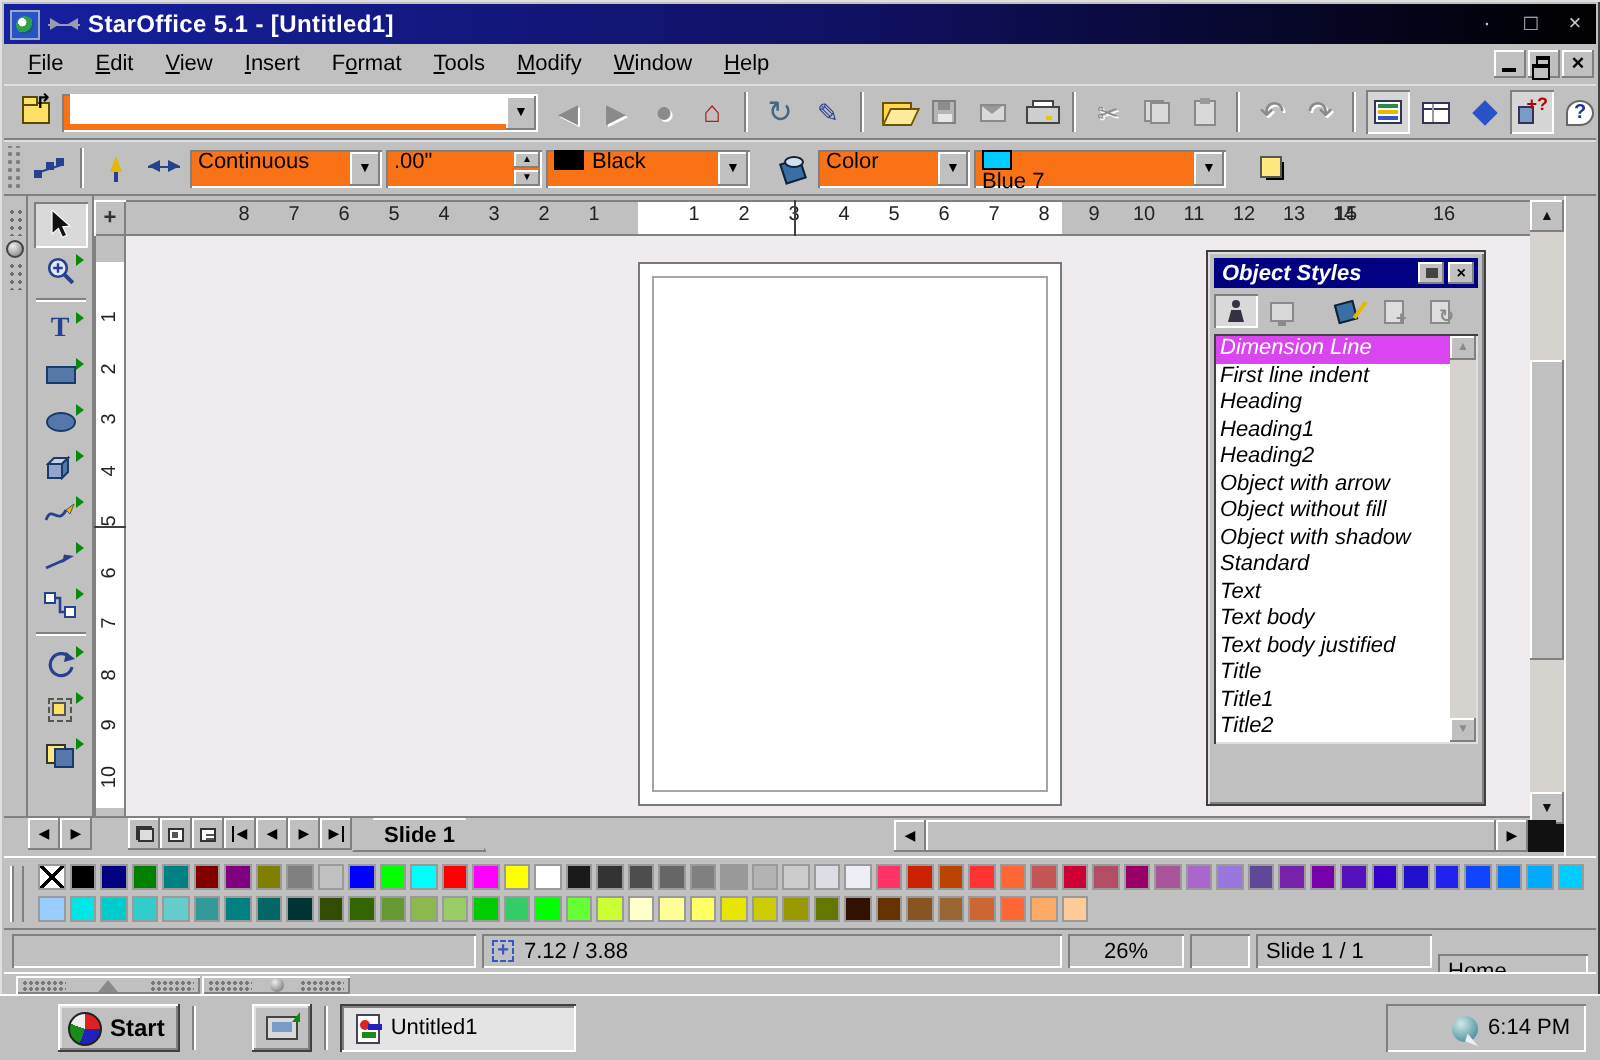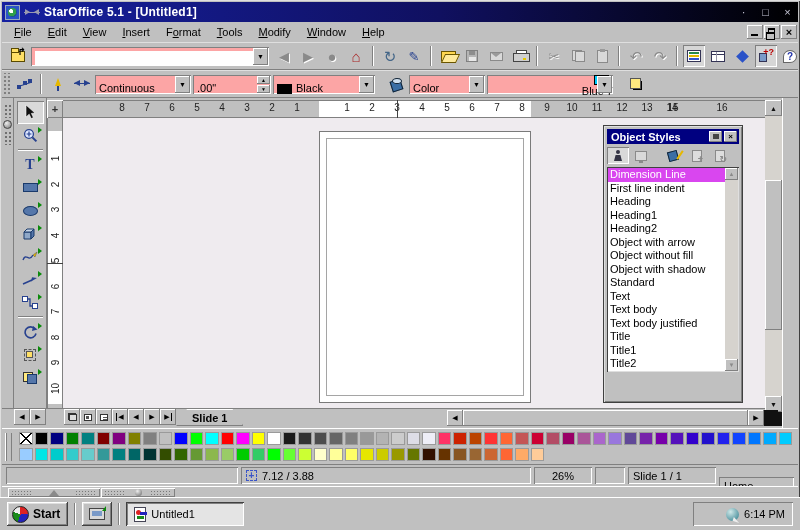--- a/index.html
+++ b/index.html
@@ -1,20 +1,20 @@
 <!DOCTYPE html>
 <html><head>
 <meta charset="utf-8">
 <style>
   html,body{margin:0;padding:0;background:#555;}
   *{box-sizing:border-box;font-family:"Liberation Sans","DejaVu Sans",sans-serif;}
   .app{position:relative;width:800px;height:530px;background:#c0c0c0;overflow:hidden;
        box-shadow:inset 1px 1px 0 #dfdfdf,inset -1px -1px 0 #404040;font-size:11px;color:#000;}
   
-  .rb{box-shadow:inset -1px -1px #404040,inset 1px 1px #fff,inset -2px -2px #808080,inset 2px 2px #dfdfdf;}
+  .rb{box-shadow:inset -1px -1px #404040,inset 1px 1px #fff,inset -2px -2px #808080,inset 2px 2px #dfdfdf;margin-left:22px;}
   .rb2{box-shadow:inset -1px -1px #808080,inset 1px 1px #fff;}
   .sb2{box-shadow:inset 1px 1px #808080,inset -1px -1px #fff;}
   
   .titlebar{position:absolute;left:2px;top:2px;right:2px;height:20px;display:flex;align-items:center;
     background:linear-gradient(90deg,#1620a0 0%,#101060 55%,#000 100%);padding:0 3px;gap:4px;}
   .so-logo{width:15px;height:15px;background:#2a52c8;border:1px solid #9ab;position:relative;flex:none;}
   .so-logo::before{content:"";position:absolute;left:2px;top:2px;width:9px;height:9px;border-radius:50%;
     background:radial-gradient(circle at 35% 35%,#fff 0 25%,#2fa04a 26% 60%,#1a5a86 61%);}
   .pin{width:16px;height:9px;position:relative;flex:none;}
   .pin::before,.pin::after{content:"";position:absolute;top:1px;width:0;height:0;border-top:3.5px solid transparent;border-bottom:3.5px solid transparent;}
@@ -35,21 +35,21 @@
   
   .bar{position:absolute;left:2px;right:2px;display:flex;align-items:center;border-top:1px solid #dfdfdf;border-bottom:1px solid #808080;background:#c0c0c0;}
   .funcbar{top:42px;height:28px;padding-left:5px;gap:2px;}
   .objbar{top:70px;height:28px;gap:2px;}
   .tb{width:22px;height:22px;display:flex;align-items:center;justify-content:center;flex:none;position:relative;}
   .tb.pressed{box-shadow:inset 1px 1px #808080,inset -1px -1px #fff;background:#d6d6d6;}
   .sep{width:2px;height:20px;margin:0 3px;box-shadow:inset 1px 0 #808080,inset -1px 0 #fff;flex:none;}
   .g{font-size:13px;line-height:1;}
   .gray{color:#8a8a8a;text-shadow:1px 1px 0 #fff;}
   .blue{color:#27418f;}
-  .combo{height:19px;background:#fca5a5;display:flex;align-items:flex-end;flex:none;position:relative;padding-left:4px;}
+  .combo{height:19px;background:#f97316;display:flex;align-items:flex-start;flex:none;position:relative;padding-left:4px;}
   .combo .dd{position:absolute;right:1px;top:1px;bottom:1px;width:15px;background:#c0c0c0;display:flex;align-items:center;justify-content:center;font-size:7px;}
   .spinf .up,.spinf .dn{position:absolute;right:1px;width:13px;height:8px;background:#c0c0c0;display:flex;align-items:center;justify-content:center;font-size:5px;}
   .spinf .up{top:1px}.spinf .dn{bottom:1px}
   .swatch{width:15px;height:10px;border:1px solid #000;margin-right:4px;flex:none;}
   .grip{width:9px;height:22px;flex:none;background-image:radial-gradient(#808080 1px,transparent 1.2px);background-size:4px 4px;background-position:1px 2px;}
   
   .i-loadurl{width:14px;height:11px;background:#ffe066;border:1px solid #5a4a00;position:relative;}
   .i-loadurl::before{content:"";position:absolute;left:-1px;top:-4px;width:6px;height:3px;background:#ffe066;border:1px solid #5a4a00;}
   .i-loadurl::after{content:"↱";position:absolute;right:-2px;top:-6px;font-size:10px;font-weight:bold;color:#000;}
   .i-open{width:15px;height:10px;position:relative;}
@@ -177,21 +177,21 @@
   .deskic::after{content:"";position:absolute;right:-2px;top:-3px;border-left:4px solid transparent;border-bottom:5px solid #0a8a0a;}
   .taskbtn{height:24px;min-width:118px;display:flex;align-items:center;gap:5px;padding:0 8px;background:#e4e4e4;box-shadow:inset 1px 1px #404040,inset -1px -1px #fff,inset 2px 2px #808080;}
   .docic{width:12px;height:15px;background:#fff;border:1px solid #445;position:relative;}
   .docic::before{content:"";position:absolute;left:1px;top:2px;width:5px;height:5px;border-radius:50%;background:#d22;}
   .docic::after{content:"";position:absolute;left:2px;bottom:2px;width:7px;height:3px;background:#1a8a1a;box-shadow:3px -4px 0 #22b;}
   .tray{margin-left:auto;height:24px;display:flex;align-items:center;gap:5px;padding:0 8px;box-shadow:inset 1px 1px #808080,inset -1px -1px #fff;min-width:100px;justify-content:flex-end;}
   .trayglobe{width:13px;height:13px;border-radius:50%;background:radial-gradient(circle at 35% 30%,#cfe8e8,#2a7a8a);position:relative;}
   .trayglobe::before{content:"";position:absolute;right:-1px;bottom:-1px;border-top:4px solid transparent;border-left:7px solid #eee;transform:rotate(20deg);}
   
   .stylist{position:absolute;left:604px;top:126px;width:138px;height:276px;background:#c0c0c0;z-index:10;
-    box-shadow:0 0 0 1px #404040,inset 1px 1px #dfdfdf,inset -1px -1px #808080;padding:3px;}
+    box-shadow:0 0 0 1px #404040,inset 1px 1px #dfdfdf,inset -1px -1px #808080;padding:3px;font-style:italic;}
   .sttitle{height:15px;background:#000080;display:flex;align-items:center;padding:0 2px 0 4px;}
   .sttitle .t{color:#fff;font-weight:bold;font-size:11px;flex:1;}
   .stbtn{width:13px;height:11px;background:#c0c0c0;margin-left:2px;display:flex;align-items:center;justify-content:center;font-size:8px;font-weight:bold;}
   .stbtn .sq{width:6px;height:5px;background:#444;}
   .sttools{height:21px;display:flex;align-items:center;gap:1px;padding-top:2px;}
   .stb{width:22px;height:17px;display:flex;align-items:center;justify-content:center;}
   .stb.pressed{box-shadow:inset 1px 1px #808080,inset -1px -1px #fff;background:#d9d9d9;}
   .stb.gap{margin-left:10px;}
   .ic-person{width:8px;height:11px;position:relative;}
   .ic-person::before{content:"";position:absolute;left:2px;top:0;width:4px;height:4px;border-radius:50%;background:#334;}

